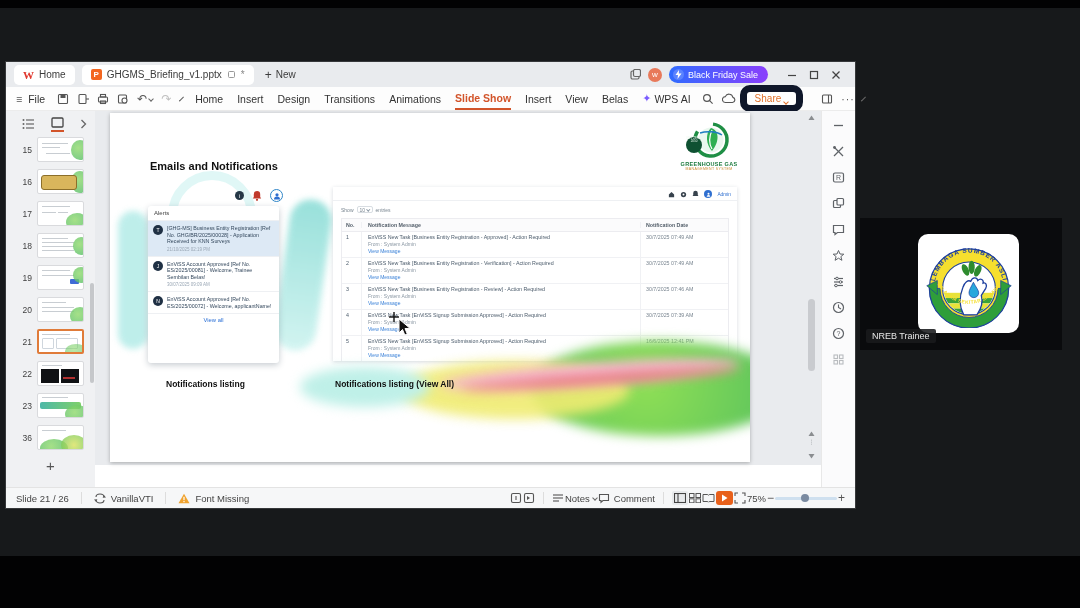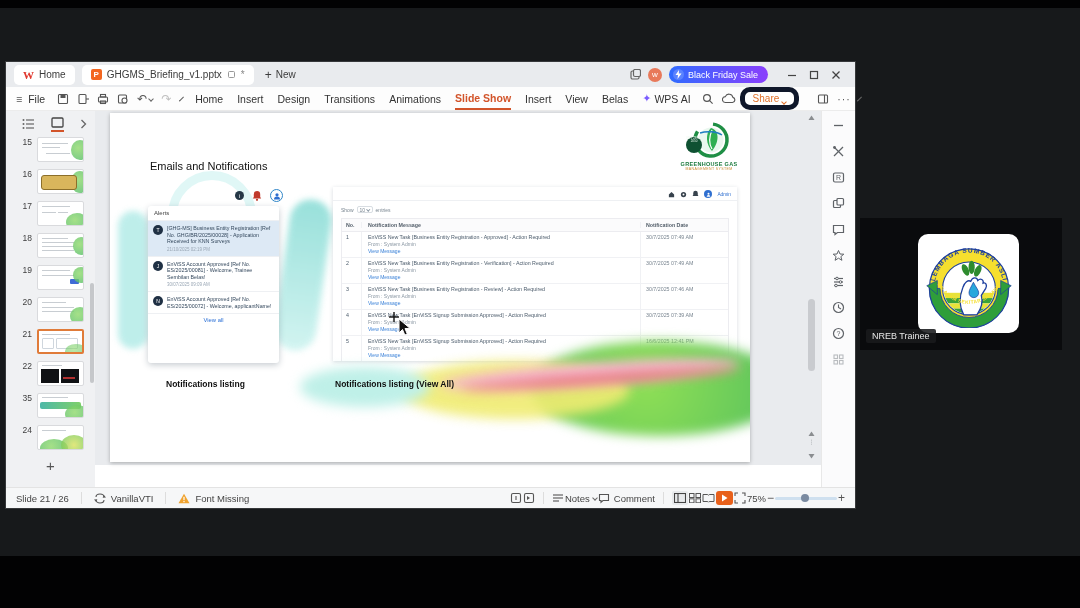--- a/index.html
+++ b/index.html
@@ -16,46 +16,46 @@
   .wlogo{color:#e0392f;font-weight:bold;font-size:11px;font-family:"Liberation Serif",serif}
   .pptico{width:11px;height:11px;background:#f3661f;border-radius:2px;color:#fff;font-size:8px;font-weight:bold;display:flex;align-items:center;justify-content:center}
   .promo{height:17px;border-radius:9px;background:linear-gradient(90deg,#2f6bff,#8a3ffc);color:#fff;font-size:9px;display:flex;align-items:center;gap:4px;padding:0 10px 0 4px}
   .boltc{width:11px;height:11px;border-radius:50%;background:#5a83ff;display:flex;align-items:center;justify-content:center}
   .winbtn{width:22px;height:20px;display:flex;align-items:center;justify-content:center}
 
   .toolbar{height:24px;background:#fdfdfd;border-bottom:1px solid #ececec;display:flex;align-items:center;padding:0 10px;font-size:10.5px;color:#333;flex:0 0 auto}
   .mitem{margin:0 7px;white-space:nowrap;padding:4px 0}
   .mactive{color:#d2542a;font-weight:bold;border-bottom:2px solid #d2542a}
   .tico{margin:0 4px;display:flex;align-items:center}
-  .sharebtn{border:5px solid #0f172a;border-radius:10px;color:#e0702a;font-size:10px;padding:1px 8px;display:flex;align-items:flex-end;gap:3px;background:#fff}
+  .sharebtn{border:7px solid #0f172a;border-radius:10px;color:#e0702a;font-size:10px;padding:1px 8px;display:flex;align-items:flex-end;gap:3px;background:#fff}
   .chev{width:6px;height:6px;border-right:1.3px solid #666;border-bottom:1.3px solid #666;transform:rotate(45deg);display:inline-block}
   .vdiv{width:1px;height:12px;background:#ddd;margin:0 7px}
 
   .main{display:flex;flex:0 0 auto;height:376px}
   
   .thumbs{width:89px;background:#f0f1f3;position:relative;flex:0 0 auto}
   .minibar{height:26px;display:flex;align-items:center;gap:16px;padding-left:16px}
-  .trow{display:flex;margin-bottom:7px}
+  .trow{display:flex;align-items:center;margin-bottom:7px}
   .tnum{width:26px;text-align:right;font-size:8.5px;color:#3f3f3f;margin-right:5px}
   .thumb{width:47px;height:25px;background:#fff;border:1px solid #d9dadd;border-radius:2px;position:relative;overflow:hidden}
   .thumb.sel{border:2px solid #e07b39}
   .tline{position:absolute;background:#c8cdd2;height:1px}
   .tblob{position:absolute;background:radial-gradient(circle at 40% 40%,#8fd96a,#4db868);border-radius:50%;opacity:.8}
   .plusbtn{width:100%;text-align:center;font-size:15px;color:#555;margin-top:2px}
   .tscroll{position:absolute;right:1px;top:172px;width:4px;height:100px;background:#c5c7ca;border-radius:2px}
 
   
   .centercol{flex:1;display:flex;flex-direction:column;min-width:0}
   .slidearea{height:354px;background:#e9ebee;position:relative}
   .slide{position:absolute;left:15px;top:2px;width:640px;height:349px;background:#fff;box-shadow:0 1px 4px rgba(0,0,0,.28);overflow:hidden}
   .notesbar{height:22px;background:#fff;border-top:1px solid #e3e3e3;display:flex;align-items:center;padding-left:10px;font-size:9.5px;color:#9aa0a6}
 
   
   .stitle{position:absolute;left:40px;top:22px;font-size:14.5px;font-weight:bold;color:#111;letter-spacing:.2px}
-  .ssub{position:absolute;left:40px;top:47px;font-size:11px;font-weight:normal;color:#111}
+  .ssub{position:absolute;left:40px;top:47px;font-size:11px;font-weight:bold;color:#111}
   .ghglogo{position:absolute;left:568px;top:8px;width:62px;text-align:center}
   .ghgname{font-size:5.5px;font-weight:bold;color:#1b7a3d;letter-spacing:.3px}
   .ghgtag{font-size:3.5px;color:#c98a2e;letter-spacing:.4px}
   .ghgbadge{position:absolute;left:8px;top:16px;width:16px;font-size:3px;line-height:3.2px;color:#eaf7ee;text-align:center}
 
   .cyanring{position:absolute;left:58px;top:58px;width:88px;height:88px;border:9px solid #c6f0ef;border-radius:50%;opacity:.55}
   .cyanblob{position:absolute;background:#aeeae6;filter:blur(3px);opacity:.8}
 
   
   .navicons{position:absolute;left:125px;top:76px;display:flex;align-items:center;gap:8px}
@@ -321,29 +321,29 @@
       <div class="trow">
         <span class="tnum">22</span>
         <div class="thumb">
           <div class="tline" style="left:4px;top:3px;width:20px"></div>
           <div style="position:absolute;left:3px;top:7px;width:18px;height:14px;background:#101114"></div>
           <div style="position:absolute;left:23px;top:7px;width:18px;height:14px;background:#101114"></div>
           <div style="position:absolute;left:25px;top:15px;width:12px;height:2px;background:#b03030"></div>
         </div>
       </div>
       <div class="trow">
-        <span class="tnum">35</span>
+        <span class="tnum">23</span>
         <div class="thumb">
           <div class="tline" style="left:4px;top:3px;width:26px"></div>
           <div style="position:absolute;left:2px;top:8px;width:41px;height:7px;background:linear-gradient(90deg,#4db8a8,#7ed06a);border-radius:2px"></div>
           <div class="tblob" style="right:-6px;bottom:-6px;width:24px;height:18px"></div>
         </div>
       </div>
       <div class="trow">
-        <span class="tnum">24</span>
+        <span class="tnum">36</span>
         <div class="thumb">
           <div class="tline" style="left:4px;top:4px;width:24px"></div>
           <div class="tblob" style="left:2px;bottom:-8px;width:28px;height:18px"></div>
           <div class="tblob" style="right:-4px;bottom:-6px;width:26px;height:20px;background:radial-gradient(circle,#d9e25c,#6cc75e)"></div>
         </div>
       </div>
       <div class="plusbtn">+</div>
       <div class="tscroll"></div>
     </div>
 

